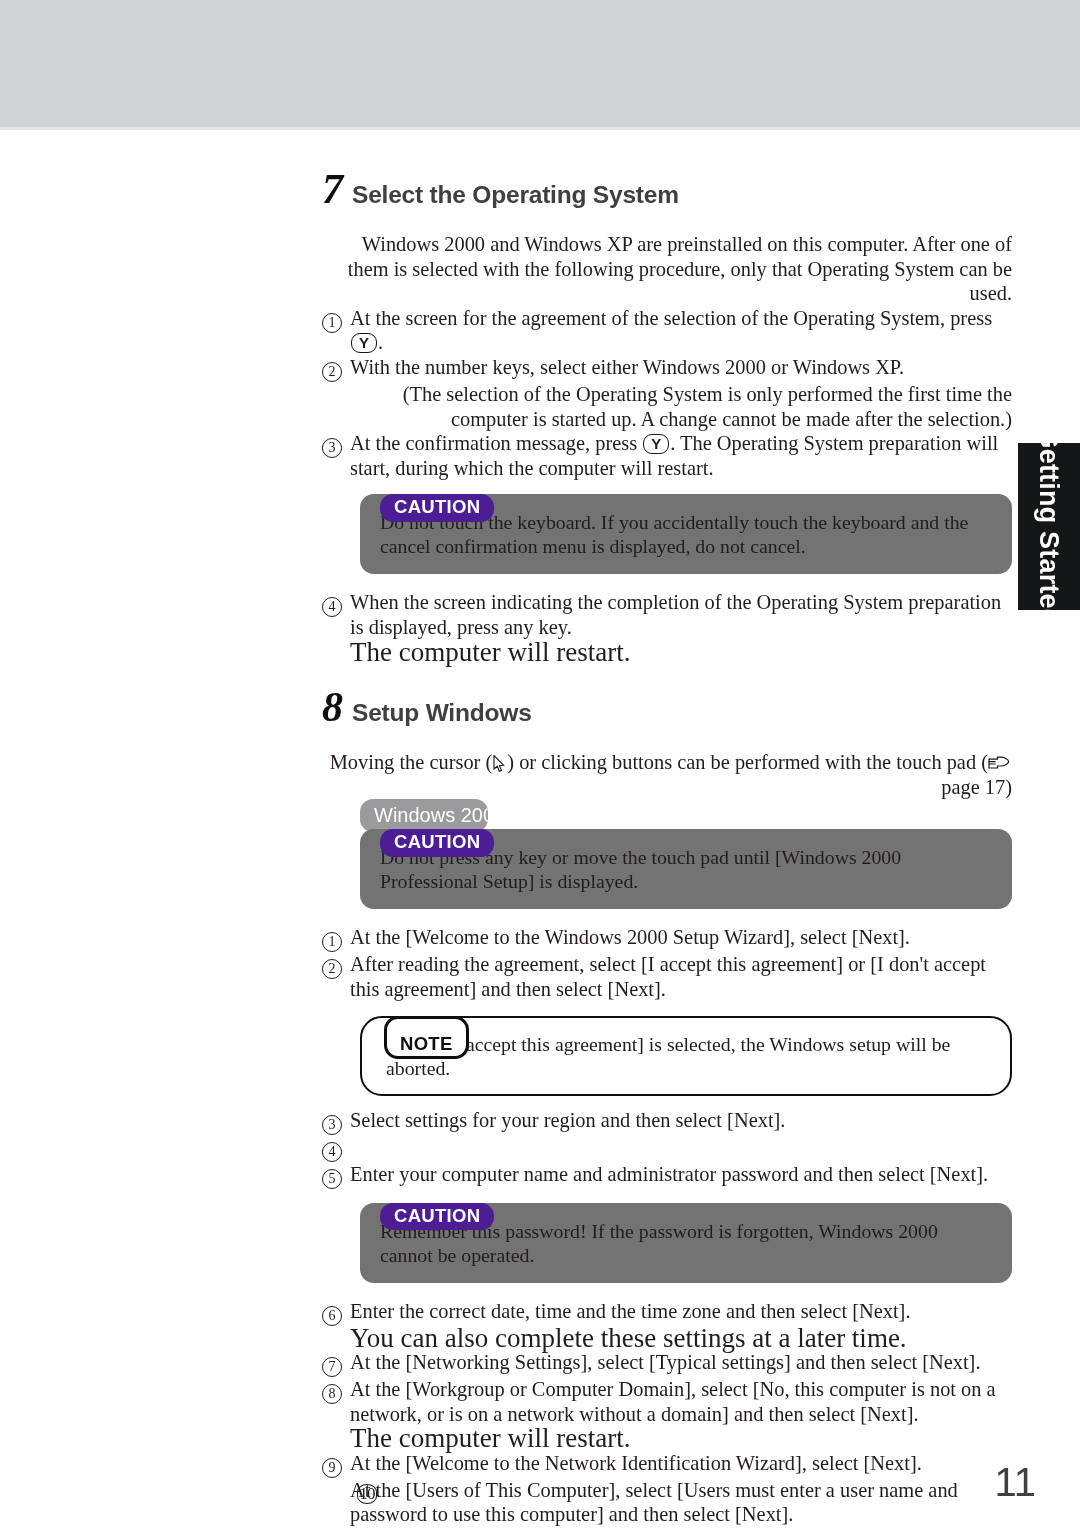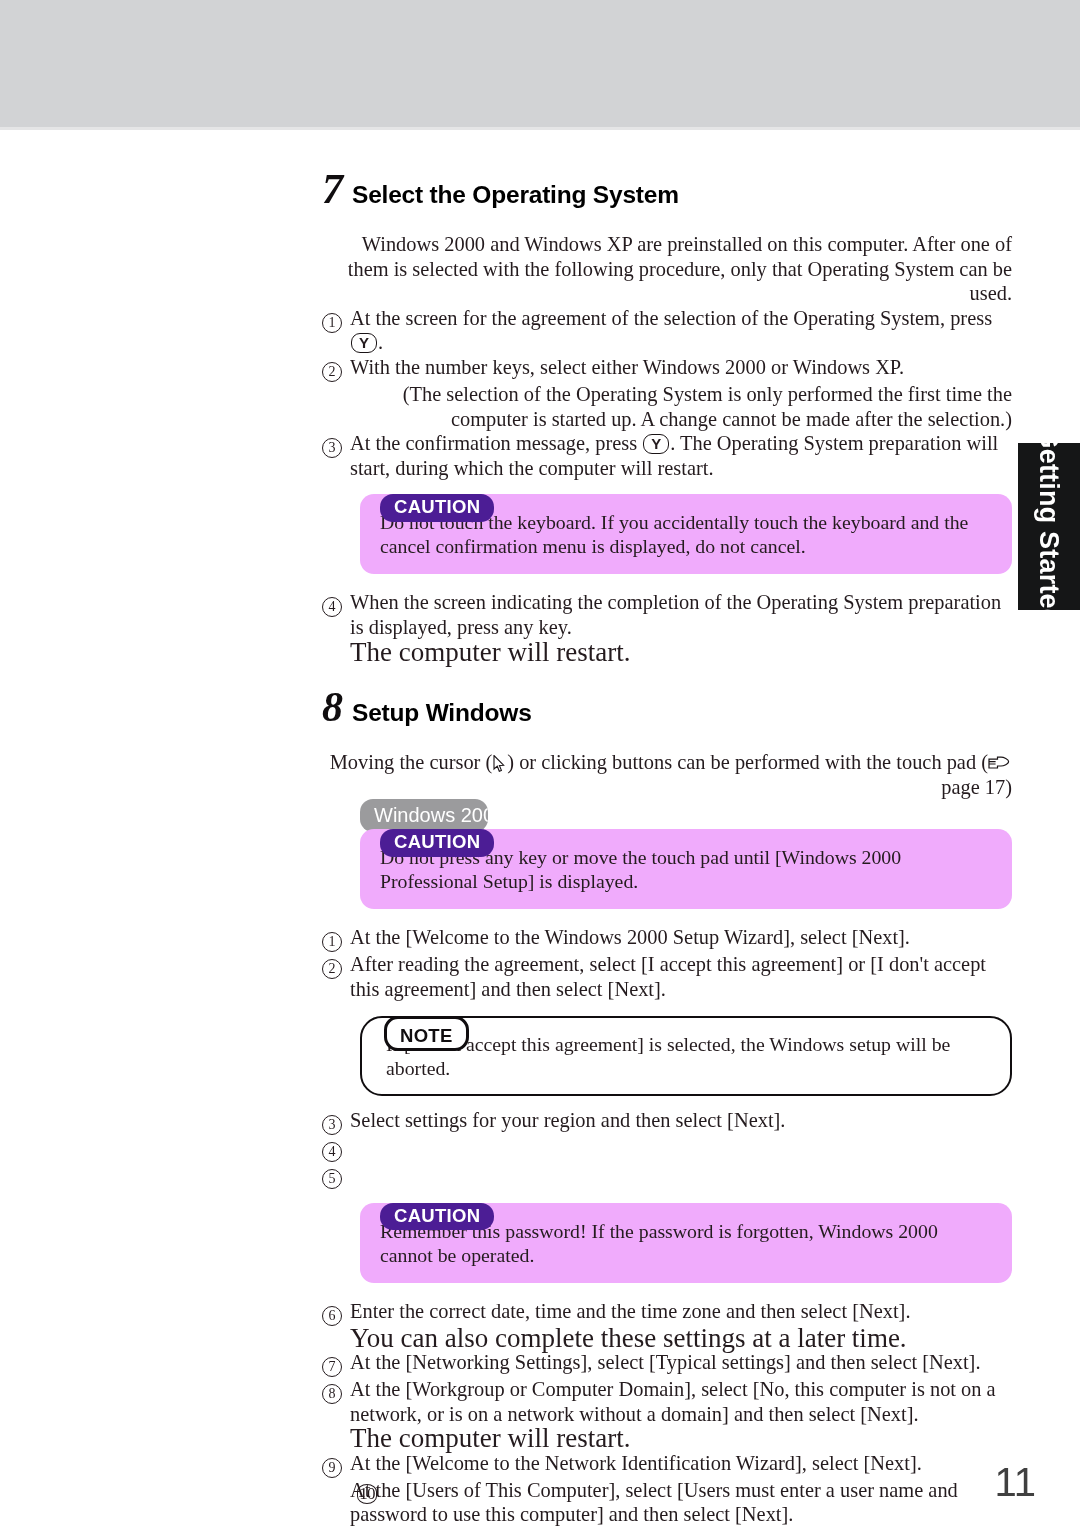--- a/index.html
+++ b/index.html
@@ -77,21 +77,21 @@
     font-size: 42px;
     line-height: 1;
     color: #100d0f;
     margin-right: 9px;
   }
   .step-title {
     font-family: "Liberation Sans", sans-serif;
     font-weight: bold;
     font-size: 24.5px;
     line-height: 1;
-    color: #000000;
+    color: #404040;
     letter-spacing: -0.2px;
     text-align: center;
   }
 
   
   .para {
     font-size: 20.4px;
     line-height: 24.6px;
     margin: 0 0 0 0;
     text-align: right;
@@ -187,37 +187,37 @@
     font-weight: bold;
     font-size: 18.5px;
     letter-spacing: 0.3px;
     padding: 4px 14px 5px 14px;
     border-radius: 13px;
     line-height: 1;
   }
   .callout-body {
     position: relative;
     margin-top: 14px;
-    background: #f0abfc;
+    background: #737373;
     border-radius: 14px;
     padding: 16px 18px 16px 20px;
     font-size: 19.8px;
     line-height: 24px;
     color: #241b1e;
   }
   .callout.shifted .callout-badge { left: 58px; }
   .callout.shifted .callout-body { margin-left: 38px; }
 
   
   .callout.note .callout-badge {
     background: #ffffff;
     color: #100d0f;
     border: 3px solid #100d0f;
     border-radius: 14px;
-    padding: 8px 13px 3px 13px;
+    padding: 16px 13px 3px 13px;
     left: 62px;
   }
   .callout.note .callout-body {
     background: #ffffff;
     border: 2px solid #100d0f;
     border-radius: 22px;
     margin-left: 38px;
     padding: 14px 20px 14px 24px;
   }
 
@@ -363,20 +363,21 @@
       </li>
       <li class="nitem">
         <span class="marker">
           <span class="circnum">4</span>
         </span>
       </li>
       <li class="nitem">
         <span class="marker">
           <span class="circnum">5</span>
         </span>
+        <span class="ntext">Enter your computer name and administrator password and then select [Next].</span>
       </li>
     </ul>
 
     <div class="callout shifted" style="margin-top:14px;">
       <div class="callout-badge">CAUTION</div>
       <div class="callout-body">Remember this password!  If the password is forgotten, Windows 2000 cannot be operated.</div>
     </div>
 
     <ul class="nlist" style="margin-top:16px;">
       <li class="nitem">

